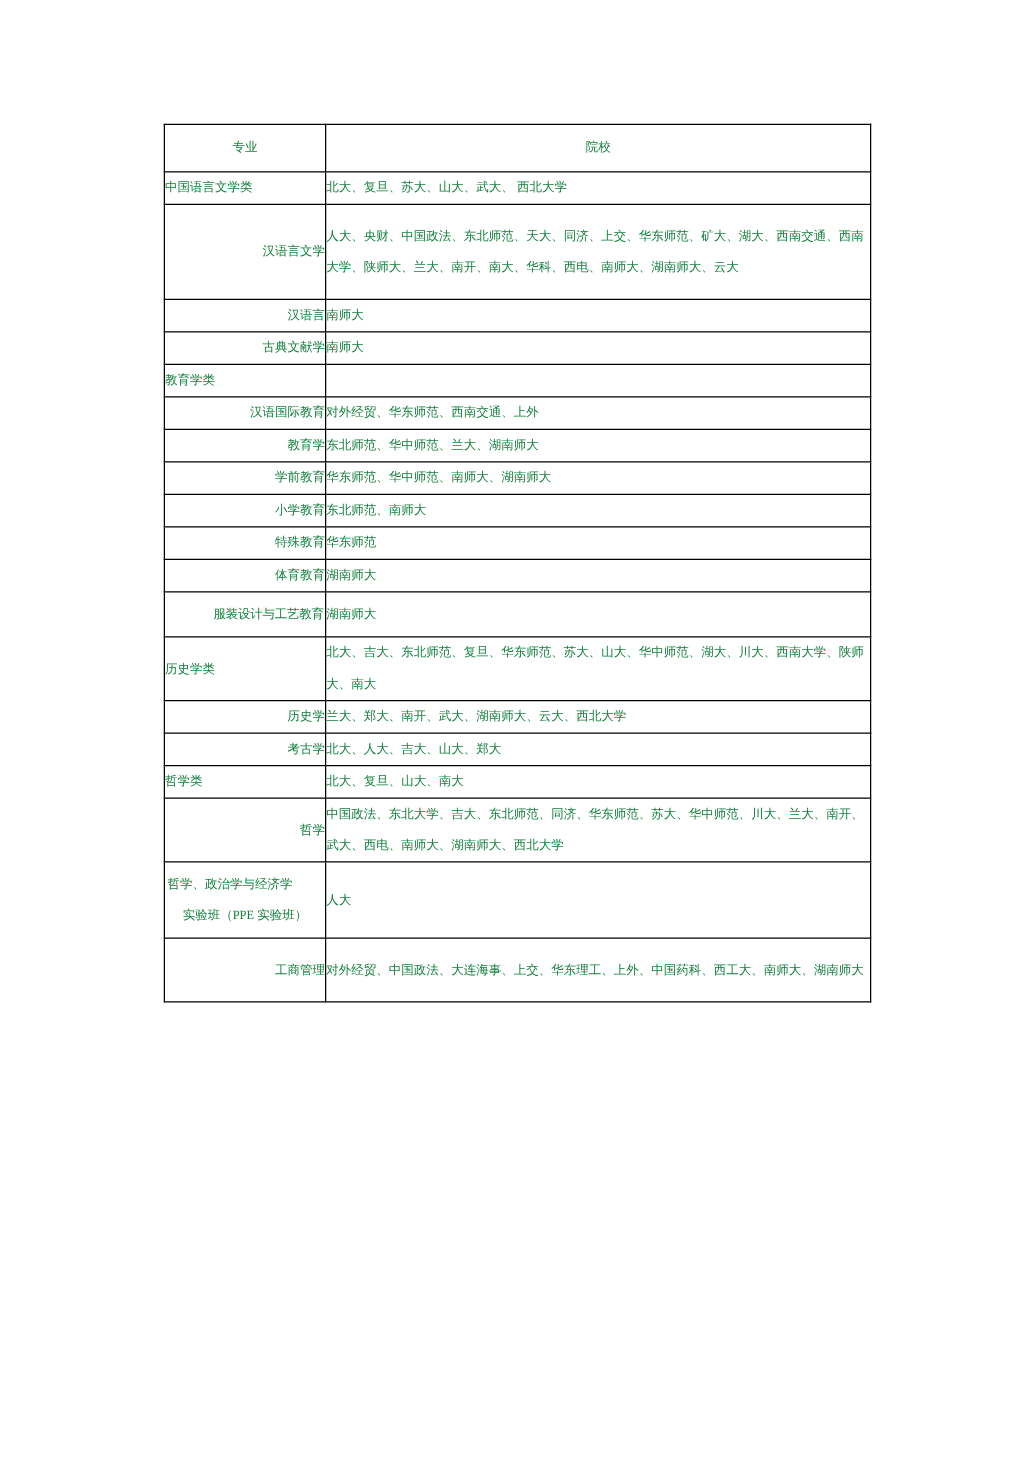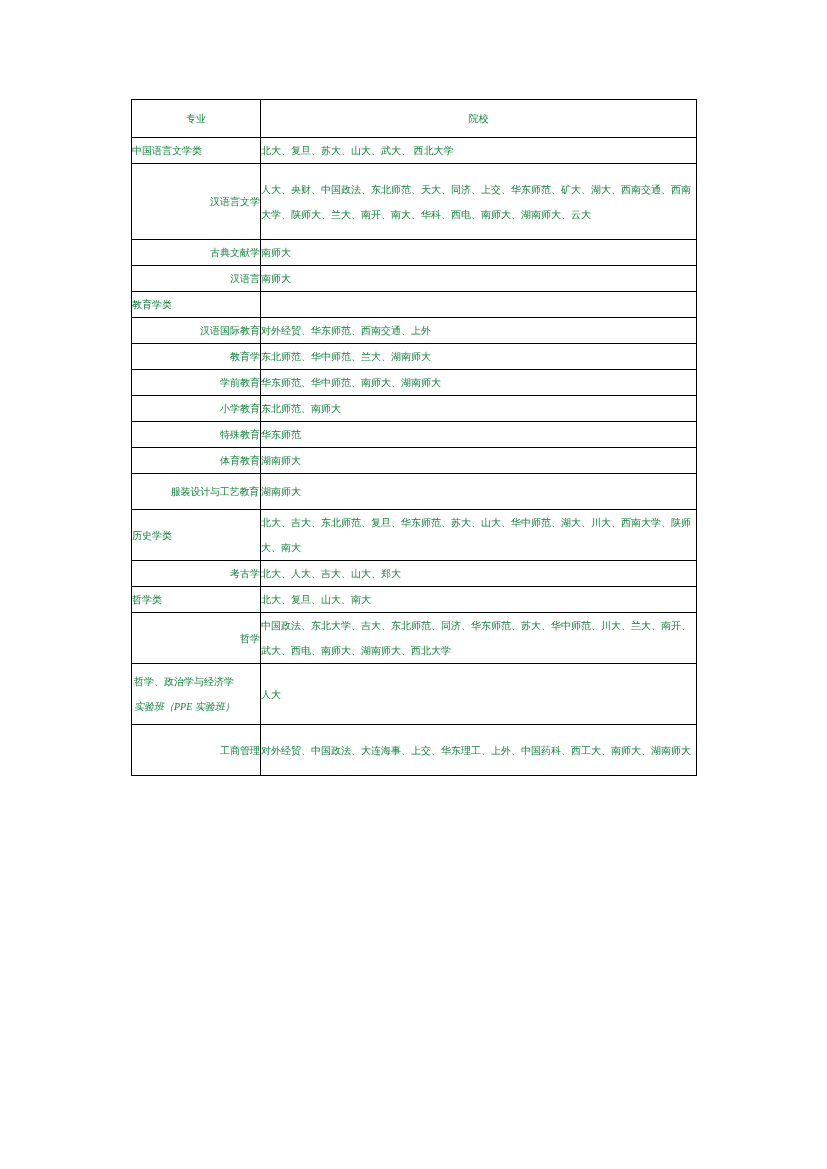--- a/index.html
+++ b/index.html
@@ -74,22 +74,21 @@
     padding: 5px 1px;
     letter-spacing: -0.2px;
   }
   .sub-major.two-line {
     text-align: left;
     padding: 5px 2px;
     line-height: 25px;
   }
   .sub-major.two-line .l2 {
     display: block;
-    text-align: left;
-    font-style: italic;
+    text-align: center;
   }
   .schools-cell {
     text-align: left;
     padding: 5px 5px 5px 6px;
     font-size: 12.4px;
     line-height: 25px;
   }
   .schools-cell.empty { min-height: 25px; }
 
   
@@ -116,25 +115,25 @@
       <tbody id="table-body">
           <tr class="r-1line">
             <td class="cat-major">中国语言文学类</td>
             <td class="schools-cell">北大、复旦、苏大、山大、武大、 西北大学</td>
           </tr>
           <tr class="r-3line">
             <td class="sub-major">汉语言文学</td>
             <td class="schools-cell">人大、央财、中国政法、东北师范、天大、同济、上交、华东师范、矿大、湖大、西南交通、西南大学、陕师大、兰大、南开、南大、华科、西电、南师大、湖南师大、云大</td>
           </tr>
           <tr class="r-1line">
-            <td class="sub-major">古典文献学</td>
+            <td class="sub-major">汉语言</td>
             <td class="schools-cell">南师大</td>
           </tr>
           <tr class="r-1line">
-            <td class="sub-major">汉语言</td>
+            <td class="sub-major">古典文献学</td>
             <td class="schools-cell">南师大</td>
           </tr>
           <tr class="r-1line">
             <td class="cat-major">教育学类</td>
             <td class="schools-cell empty"></td>
           </tr>
           <tr class="r-1line">
             <td class="sub-major">汉语国际教育</td>
             <td class="schools-cell">对外经贸、华东师范、西南交通、上外</td>
           </tr>
@@ -160,20 +159,24 @@
           </tr>
           <tr class="r-1line">
             <td class="sub-major tight">服装设计与工艺教育</td>
             <td class="schools-cell">湖南师大</td>
           </tr>
           <tr class="r-2line">
             <td class="cat-major">历史学类</td>
             <td class="schools-cell">北大、吉大、东北师范、复旦、华东师范、苏大、山大、华中师范、湖大、川大、西南大学、陕师大、南大</td>
           </tr>
           <tr class="r-1line">
+            <td class="sub-major">历史学</td>
+            <td class="schools-cell">兰大、郑大、南开、武大、湖南师大、云大、西北大学</td>
+          </tr>
+          <tr class="r-1line">
             <td class="sub-major">考古学</td>
             <td class="schools-cell">北大、人大、吉大、山大、郑大</td>
           </tr>
           <tr class="r-1line">
             <td class="cat-major">哲学类</td>
             <td class="schools-cell">北大、复旦、山大、南大</td>
           </tr>
           <tr class="r-2line">
             <td class="sub-major">哲学</td>
             <td class="schools-cell">中国政法、东北大学、吉大、东北师范、同济、华东师范、苏大、华中师范、川大、兰大、南开、武大、西电、南师大、湖南师大、西北大学</td>

